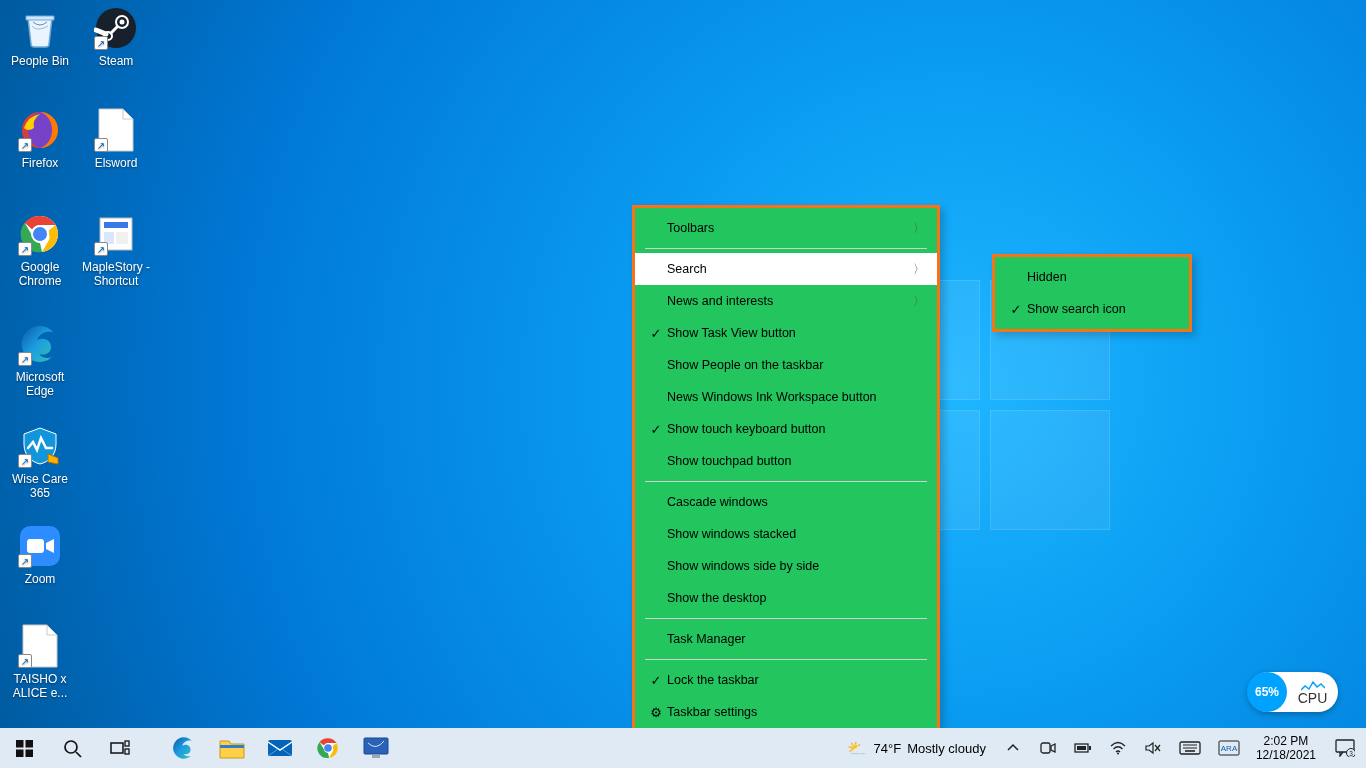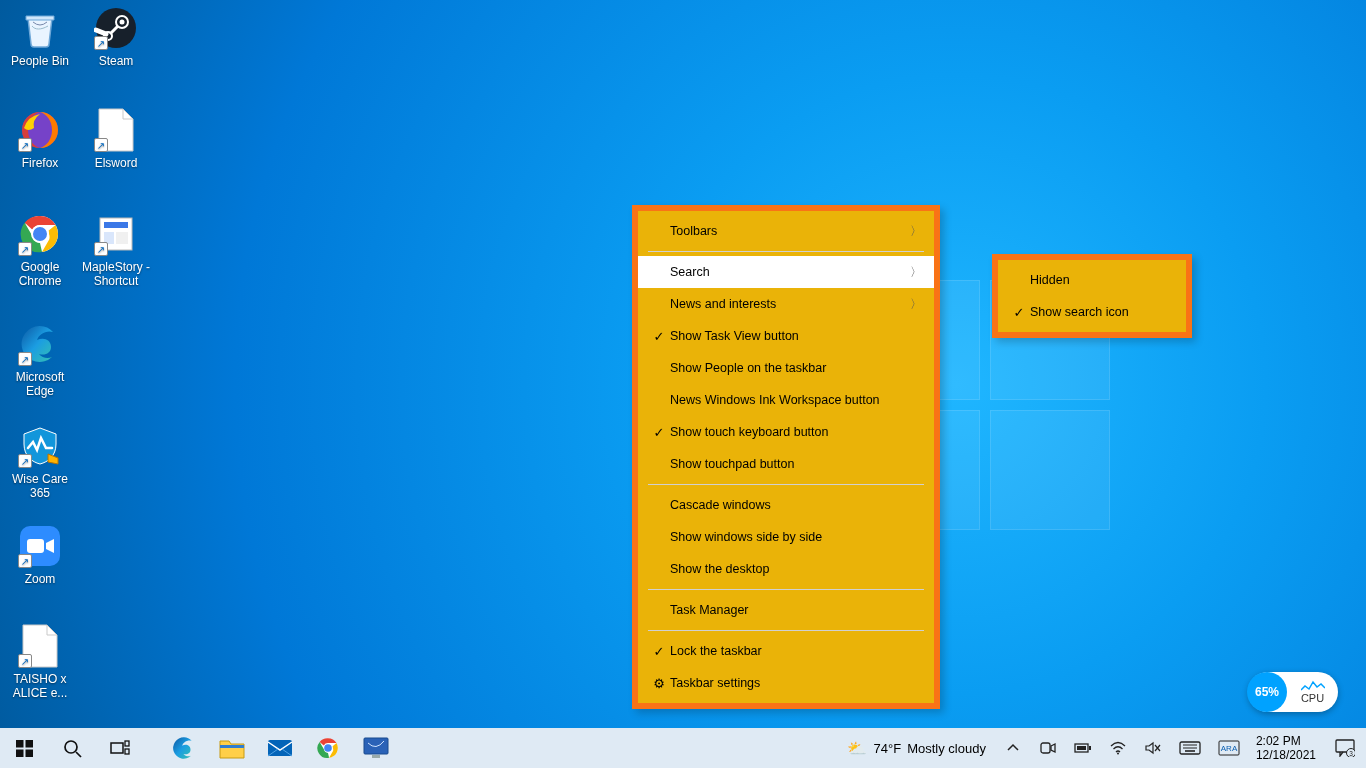--- a/index.html
+++ b/index.html
@@ -17,21 +17,21 @@
   
   .desktop { position: absolute; left: 0; top: 0; right: 0; bottom: 40px; }
   .di { position: absolute; width: 76px; text-align: center; color: #fff; font-size: 12px; text-shadow: 0 1px 2px rgba(0,0,0,.5); cursor: default; }
   .di .ic { width: 48px; height: 48px; margin: 0 auto 2px; display: flex; align-items: center; justify-content: center; }
   .di .lbl { line-height: 14px; word-wrap: break-word; }
   .sc-arrow { position:absolute; left:2px; bottom:2px; width:14px; height:14px; background:#fff; border:1px solid #888; border-radius:2px; display:flex; align-items:center; justify-content:center; font-size:10px; color:#0067c0; }
   .di .ic { position:relative; }
 
   
   .menu, .submenu {
-    position: absolute; background: #eab308; border: 6px solid #f97316; box-shadow: 4px 4px 8px rgba(0,0,0,0.2);
+    position: absolute; background: #22c55e; border: 3px solid #f97316; box-shadow: 4px 4px 8px rgba(0,0,0,0.2);
     font-size: 12.5px; color: #000;
   }
   .menu { left: 632px; top: 205px; width: 308px; padding: 4px 0; }
   .mi { height: 32px; display: flex; align-items: center; padding: 0 12px 0 12px; position: relative; cursor: default; }
   .mi .chk { width: 18px; text-align: center; font-size: 13px; color:#000; }
   .mi .txt { flex: 1; padding-left: 2px; }
   .mi .arr { font-size: 12px; color: #555; }
   .mi.hover { background: #ffffff; }
   .sep { height: 1px; background: #d0d0d0; margin: 4px 10px; }
   .mi .gear { width:18px; text-align:center; font-size:13px; }
@@ -40,28 +40,28 @@
 
   
   .taskbar {
     position: absolute; left: 0; right: 0; bottom: 0; height: 40px;
     background: #dfeaf4; display: flex; align-items: stretch; color: #000;
   }
   .tb-btn { width: 48px; display:flex; align-items:center; justify-content:center; cursor: default; }
   .tb-sep { flex: 1; }
   .tray { display:flex; align-items:center; gap: 13px; padding: 0 6px; font-size: 12px; color:#222;}
   .tray .ti { width: 22px; height: 40px; display:flex; align-items:center; justify-content:center; cursor:default; }
-  .clock { line-height:14px; font-size:12px; padding:0 8px; display:flex; flex-direction:column; justify-content:center; }
+  .clock { text-align:center; line-height:14px; font-size:12px; padding:0 8px; display:flex; flex-direction:column; justify-content:center; }
   .weather { display:flex; align-items:center; gap:6px; padding:0 10px; cursor:default; font-size:13px;}
   .weather .sun { font-size:16px; }
 
   
   .cpu-widget { position:absolute; right: 28px; bottom: 56px; width: 90px; height: 40px; background:#fff; border-radius: 20px; box-shadow: 0 2px 6px rgba(0,0,0,.3); display:flex; align-items:center;justify-content:space-between; }
   .cpu-pct { width:40px; height:40px; border-radius:50%; background:#00a2ff; color:#fff; display:flex; align-items:center; justify-content:center; font-size:12px; font-weight:600; margin-left:-1px;}
-  .cpu-lbls { flex:1; text-align:center; font-size:11px; line-height:11px; color:#333; }
+  .cpu-lbls { flex:1; text-align:center; font-size:14px; line-height:11px; color:#333; }
   .cpu-lbls svg { display:block; margin:0 auto 1px; }
 
   svg { display:block; }
 </style>
 </head>
 <body>
 
 <div class="wp-logo">
   <div class="wp-cell tl"></div>
     <div class="wp-cell tr"></div>
@@ -248,20 +248,24 @@
       <span class="txt">Show touch keyboard button</span>
   </div>
   <div class="mi">
     <span class="chk"></span>
       <span class="txt">Show touchpad button</span>
   </div>
   <div class="sep"></div>
   <div class="mi">
     <span class="chk"></span>
       <span class="txt">Cascade windows</span>
+  </div>
+  <div class="mi">
+    <span class="chk"></span>
+      <span class="txt">Show windows stacked</span>
   </div>
   <div class="mi">
     <span class="chk"></span>
       <span class="txt">Show windows side by side</span>
   </div>
   <div class="mi">
     <span class="chk"></span>
       <span class="txt">Show the desktop</span>
   </div>
   <div class="sep"></div>

